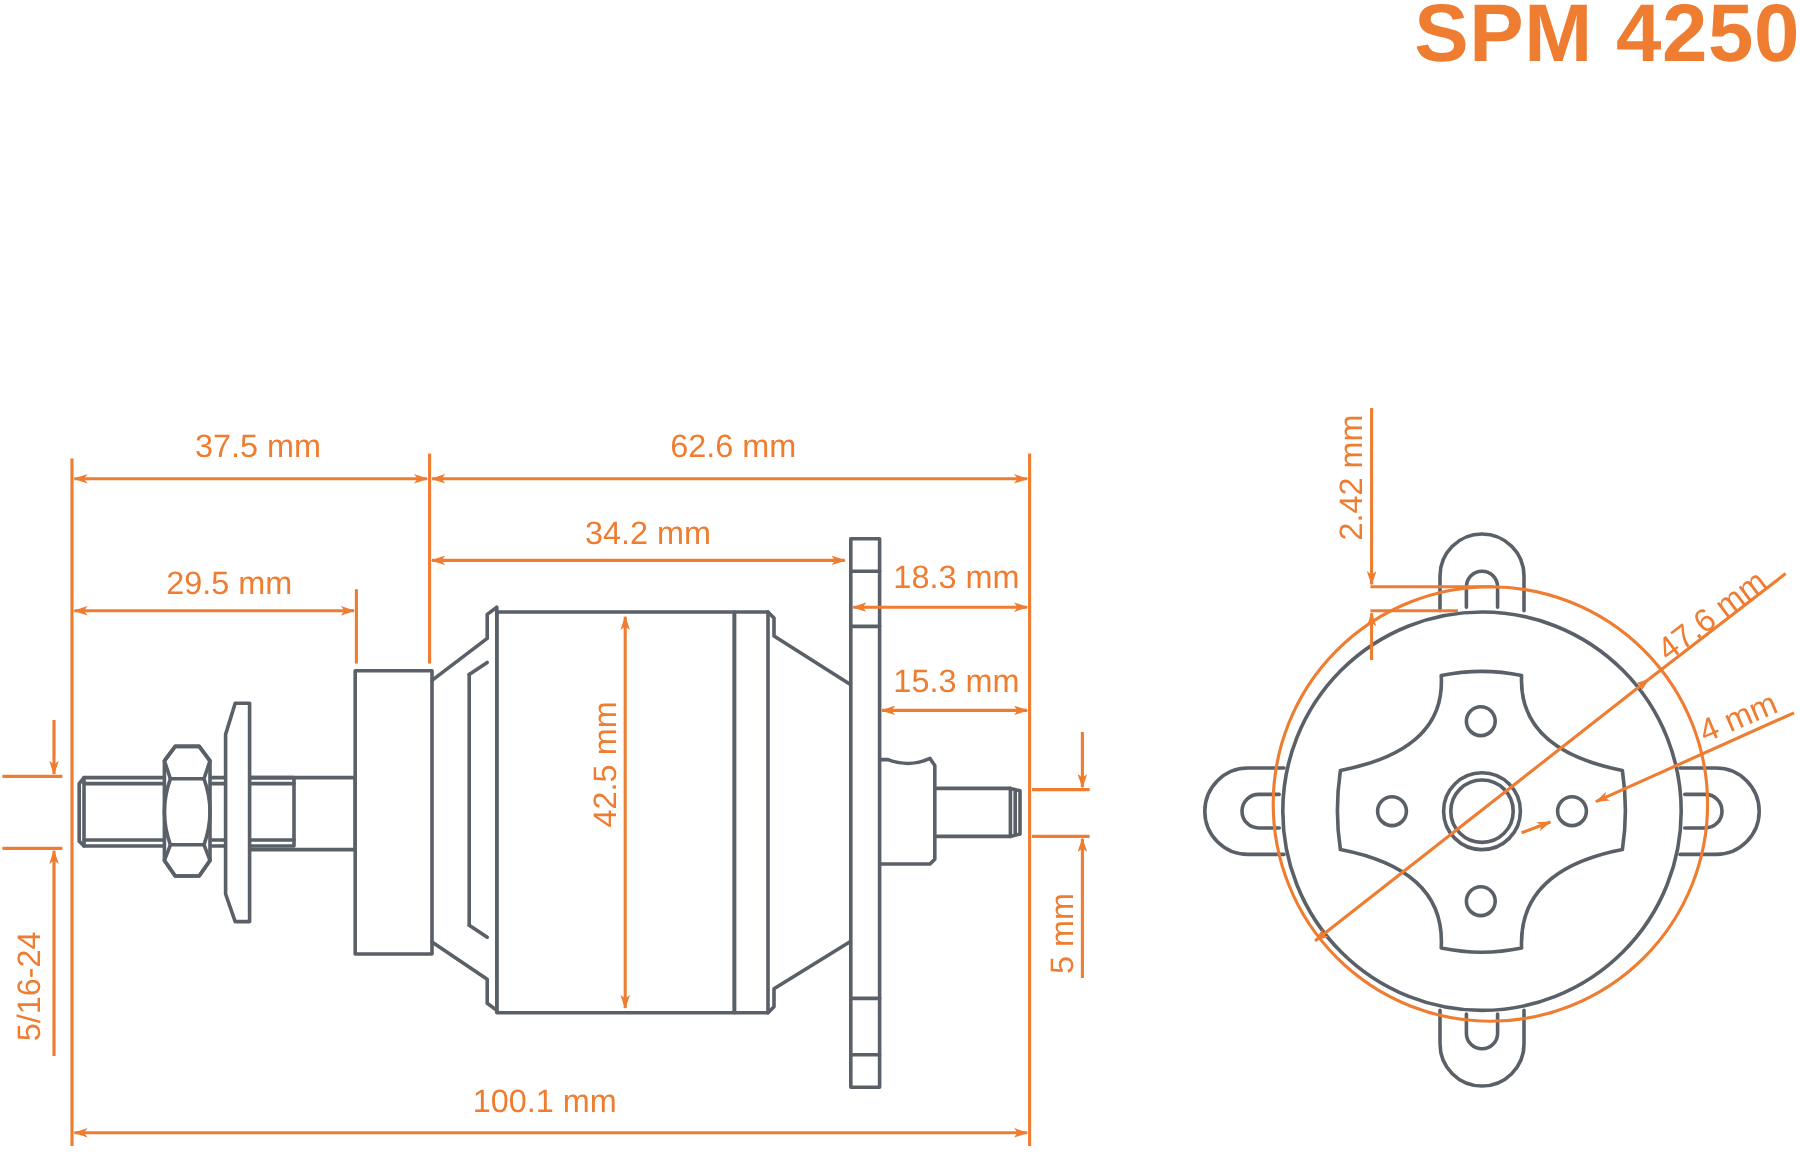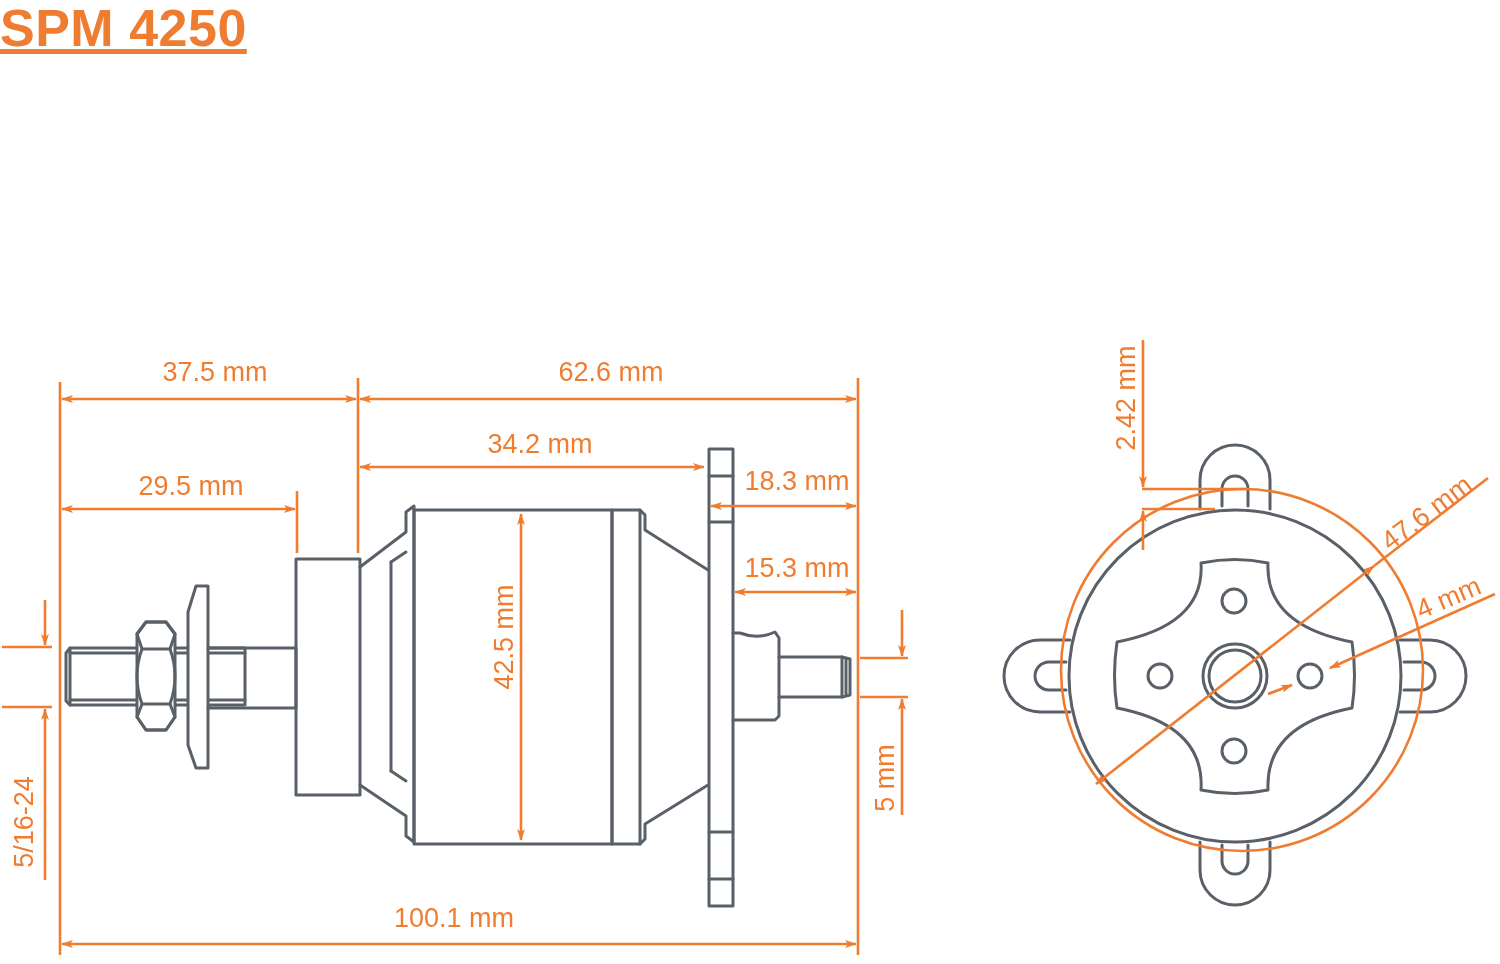--- a/index.html
+++ b/index.html
@@ -1,20 +1,20 @@
 <!DOCTYPE html>
 <html><head>
 <meta charset="utf-8">
 <style>
   html, body { margin: 0; padding: 0; background: #ffffff; }
   body { width: 1500px; height: 964px; overflow: hidden; position: relative;
          font-family: "Liberation Sans", sans-serif; }
-  .title { position: absolute; left: 0; top: 0; width: 1500px; text-align: left;
+  .title { position: absolute; left: 0; top: 0; width: 1500px; text-align: right;
            font-family: "Liberation Sans", sans-serif; font-weight: bold;
-           font-size: 52px; line-height: 56px; color: #ef7d31; letter-spacing: 0.5px; text-decoration: underline; }
+           font-size: 68px; line-height: 56px; color: #ef7d31; letter-spacing: 0.5px; }
   svg { position: absolute; left: 0; top: 0; }
   .part { fill: none; stroke: #5a6068; stroke-width: 3; stroke-linejoin: round; stroke-linecap: round; }
   .dim  { fill: none; stroke: #ef7d31; stroke-width: 2.6; }
   .dimt { fill: #ef7d31; font-family: "Liberation Sans", sans-serif; font-size: 27px; }
   .arrow { fill: #ef7d31; }
 </style>
 </head>
 <body>
 
 <div class="title">SPM 4250</div>

